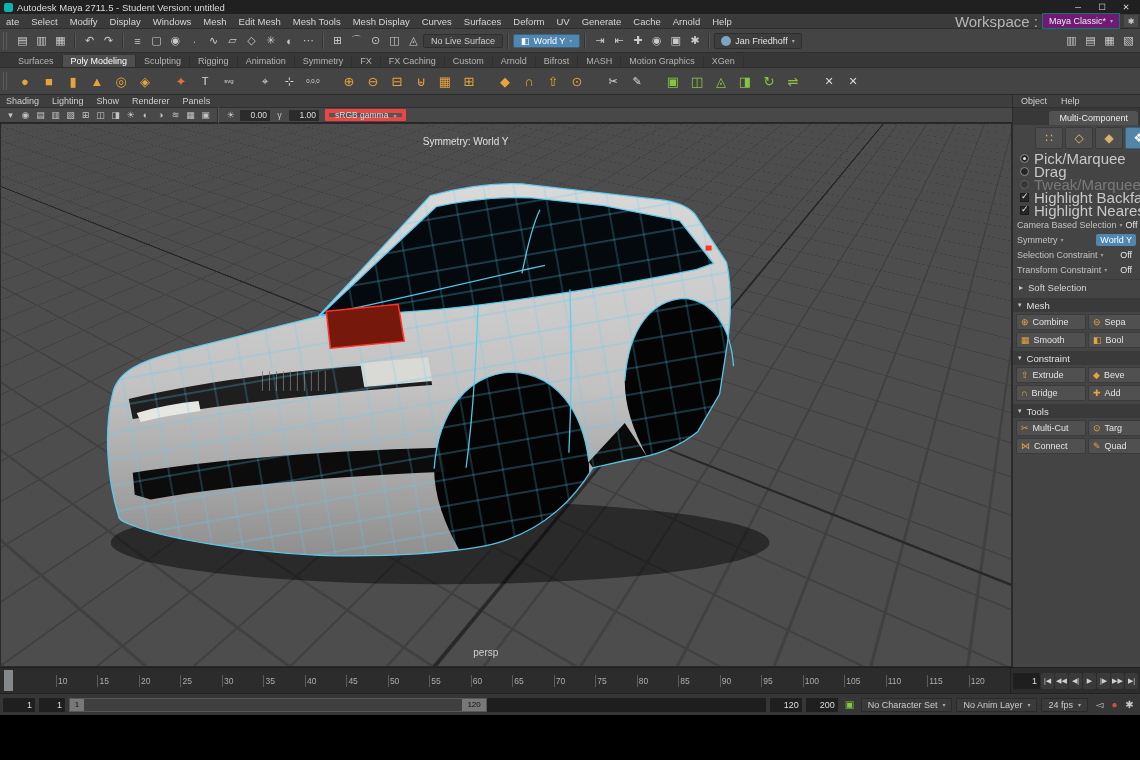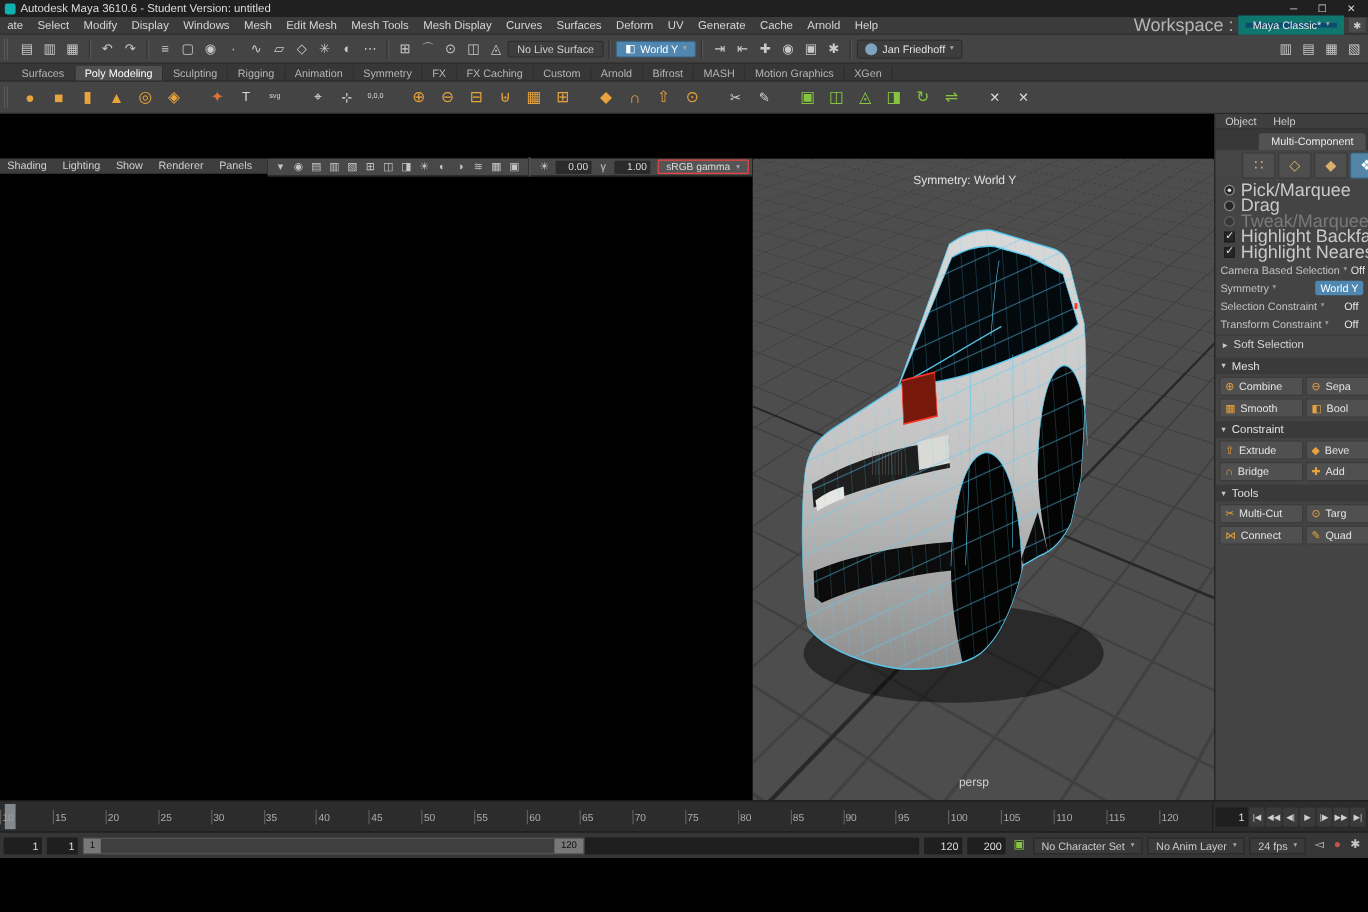--- a/index.html
+++ b/index.html
@@ -13,21 +13,21 @@
   .title-text { color:#dcdcdc; font-size:9.5px; white-space:nowrap; }
   .win-controls { margin-left:auto; display:flex; }
   .winbtn { background:none; border:none; color:#d8d8d8; font-size:8.5px; width:24px; height:14px; line-height:14px; text-align:center; }
 
   
   .menubar { height:15px; flex:none; background:#3b3b3b; display:flex; align-items:center; border-bottom:1px solid #2e2e2e; }
   .menus { display:flex; align-items:center; }
   .menu-item { color:#d6d6d6; font-size:9.5px; padding:0 6px; white-space:nowrap; }
   .workspace { margin-left:auto; display:flex; align-items:center; gap:4px; padding-right:2px; }
   .ws-label { color:#b5b5b5; font-size:15px; }
-  .ws-value { background:#0c4a6e; border:6px solid #0f766e; color:#ececec; font-size:9px; padding:0 6px; height:16px; line-height:11px; display:flex; align-items:center; gap:4px; }
+  .ws-value { background:#701a75; border:1px solid #0f766e; color:#ececec; font-size:9px; padding:0 6px; height:16px; line-height:11px; display:flex; align-items:center; gap:4px; }
   .caret { font-size:6px; color:#aaa; }
   .icon-box.small { width:14px; height:12px; background:#4a4a4a; color:#ccc; font-size:8px; display:flex; align-items:center; justify-content:center; }
 
   
   .statusline { height:24px; flex:none; background:#444; display:flex; align-items:center; border-bottom:1px solid #2e2e2e; padding:0 2px; }
   .grip { width:6px; height:18px; background:repeating-linear-gradient(90deg,#5a5a5a 0 1px,transparent 1px 3px); margin:0 4px 0 1px; flex:none; }
   .sl-group { display:flex; align-items:center; }
   .sl-icon { width:19px; height:19px; display:flex; align-items:center; justify-content:center; color:#c9c9c9; font-size:11px; border-radius:2px; }
   .sl-icon .g { pointer-events:none; }
   .sep { width:2px; height:16px; border-left:1px solid #333; border-right:1px solid #565656; margin:0 4px; flex:none; }
@@ -46,29 +46,29 @@
   .shelf-icon { width:24px; height:24px; display:flex; align-items:center; justify-content:center; font-size:13px; border-radius:2px; }
   .shelf-icon.orange { color:#e8a33d; }
   .shelf-icon.green { color:#87c540; }
   .shelf-icon.light { color:#d8d8d8; font-size:11px; }
   .shelf-icon.red { color:#e0703a; }
   .shelf-icon.tiny { color:#d8d8d8; font-size:6px; }
   .shelf-icon.gap { margin-right:12px; }
 
   
   .main { height:572px; flex:none; display:flex; }
-  .vp-col { flex:1; display:flex; flex-direction:row; min-width:0;margin-top:37px; }
+  .vp-col { flex:1; display:flex; flex-direction:column; min-width:0; }
   .panelbar { height:13px; flex:none; background:#3e3e3e; display:flex; align-items:center; padding-left:6px; border-bottom:1px solid #2f2f2f; }
   .pmenus { display:flex; }
   .pmenu { color:#cfcfcf; font-size:9px; margin-right:13px; white-space:nowrap; }
   .vptoolbar { height:15px; flex:none; background:#484848; display:flex; align-items:center; padding:0 3px; border-bottom:1px solid #262626; }
   .vp-icons { display:flex; align-items:center; }
   .vp-icon { width:15px; height:13px; display:flex; align-items:center; justify-content:center; color:#c4c4c4; font-size:9px; }
   .vp-field { width:30px; height:11px; background:#2b2b2b; color:#ddd; font-size:8.5px; text-align:right; padding:0 3px; line-height:11px; margin:0 2px; border-radius:1px; }
-  .vp-dd { height:12px; background:#555; border:1px solid #ef4444; color:#ddd; font-size:8.5px; display:flex; align-items:center; gap:5px; padding:0 6px; margin-left:4px; border-radius:1px; white-space:nowrap; }
+  .vp-dd { height:12px; background:#555; border:4px solid #ef4444; color:#ddd; font-size:8.5px; display:flex; align-items:center; gap:5px; padding:0 6px; margin-left:4px; border-radius:1px; white-space:nowrap; }
 
   .viewport { flex:1; position:relative; overflow:hidden; background:linear-gradient(#535353,#4a4a4a); border:1px solid #2a2a2a; }
   .vp3d { position:absolute; inset:0; perspective:750px; perspective-origin:50% 28%; }
   .grid-plane { position:absolute; left:62%; top:57%; width:4200px; height:4200px; margin:-2100px 0 0 -2100px;
     background-color:#4d4d4d;
     background-image:
       linear-gradient(#282828,#282828), linear-gradient(#282828,#282828),
       repeating-linear-gradient(0deg,#404040 0 2px,transparent 2px 56px),
       repeating-linear-gradient(90deg,#404040 0 2px,transparent 2px 56px);
     background-size:100% 3px,3px 100%,100% 100%,100% 100%;
@@ -108,21 +108,21 @@
   .tk-sec-head { height:14px; background:#3a3a3a; display:flex; align-items:center; gap:5px; padding-left:5px; margin-top:3px; }
   .tk-sec-head .tri { color:#c9c9c9; font-size:7px; }
   .tk-sec-head .ttl { color:#e0e0e0; font-size:9.5px; }
   .tk-btnrow { display:flex; gap:2px; padding:2px 0 0 3px; overflow:hidden; }
   .tk-btn { width:70px; flex:none; height:16px; background:#505050; border:1px solid #3b3b3b; border-radius:2px; display:flex; align-items:center; gap:4px; padding:0 0 0 4px; color:#e4e4e4; font-size:9px; white-space:nowrap; overflow:hidden; }
   .tk-btn .bicon { color:#e8a33d; font-size:9px; flex:none; }
 
   
   .timebar { height:26px; flex:none; background:#2c2c2c; border-top:1px solid #1f1f1f; display:flex; }
   .ticks-wrap { flex:1; position:relative; display:flex; min-width:0; }
-  .ticks { flex:1; display:flex; }
+  .ticks { flex:1; display:flex; padding-left:56px; }
   .tick { flex:1; font-size:8.5px; color:#adadad; border-left:1px solid #5c5c5c; height:12px; margin-top:7px; line-height:12px; padding-left:1px; }
   .cur-marker { position:absolute; left:4px; top:2px; bottom:2px; width:9px; background:#9aa0a6; opacity:.8; }
   .tl-right { width:130px; flex:none; display:flex; align-items:center; gap:1px; padding:0 2px; border-left:1px solid #1f1f1f; }
   .frame-field { width:30px; height:16px; background:#1f1f1f; color:#ddd; font-size:9px; text-align:right; line-height:16px; padding-right:3px; border-radius:1px; }
   .pbbtn { width:13px; height:16px; background:#3a3a3a; border:none; border-radius:2px; color:#cfcfcf; font-size:7px; padding:0; }
 
   
   .rangebar { height:22px; flex:none; background:#363636; border-top:1px solid #222; display:flex; align-items:center; gap:4px; padding:0 3px; }
   .rb-field { width:32px; height:14px; background:#1f1f1f; color:#ddd; font-size:9px; text-align:right; line-height:14px; padding-right:3px; border-radius:1px; flex:none; }
   .rb-field.narrow { width:26px; }
@@ -137,21 +137,21 @@
 
   .bottom-space { flex:1; background:#000; }
 </style>
 </head>
 <body>
 
 <div class="window">
 
   <header class="titlebar">
     <span class="app-icon"></span>
-    <span class="title-text">Autodesk Maya 3610.6 - Student Version: untitled</span>
+    <span class="title-text">Autodesk Maya 2711.5 - Student Version: untitled</span>
     <span class="win-controls">
       <button class="winbtn">─</button>
       <button class="winbtn">☐</button>
       <button class="winbtn">✕</button>
     </span>
   </header>
 
   <nav class="menubar">
     <div class="menus">
 

